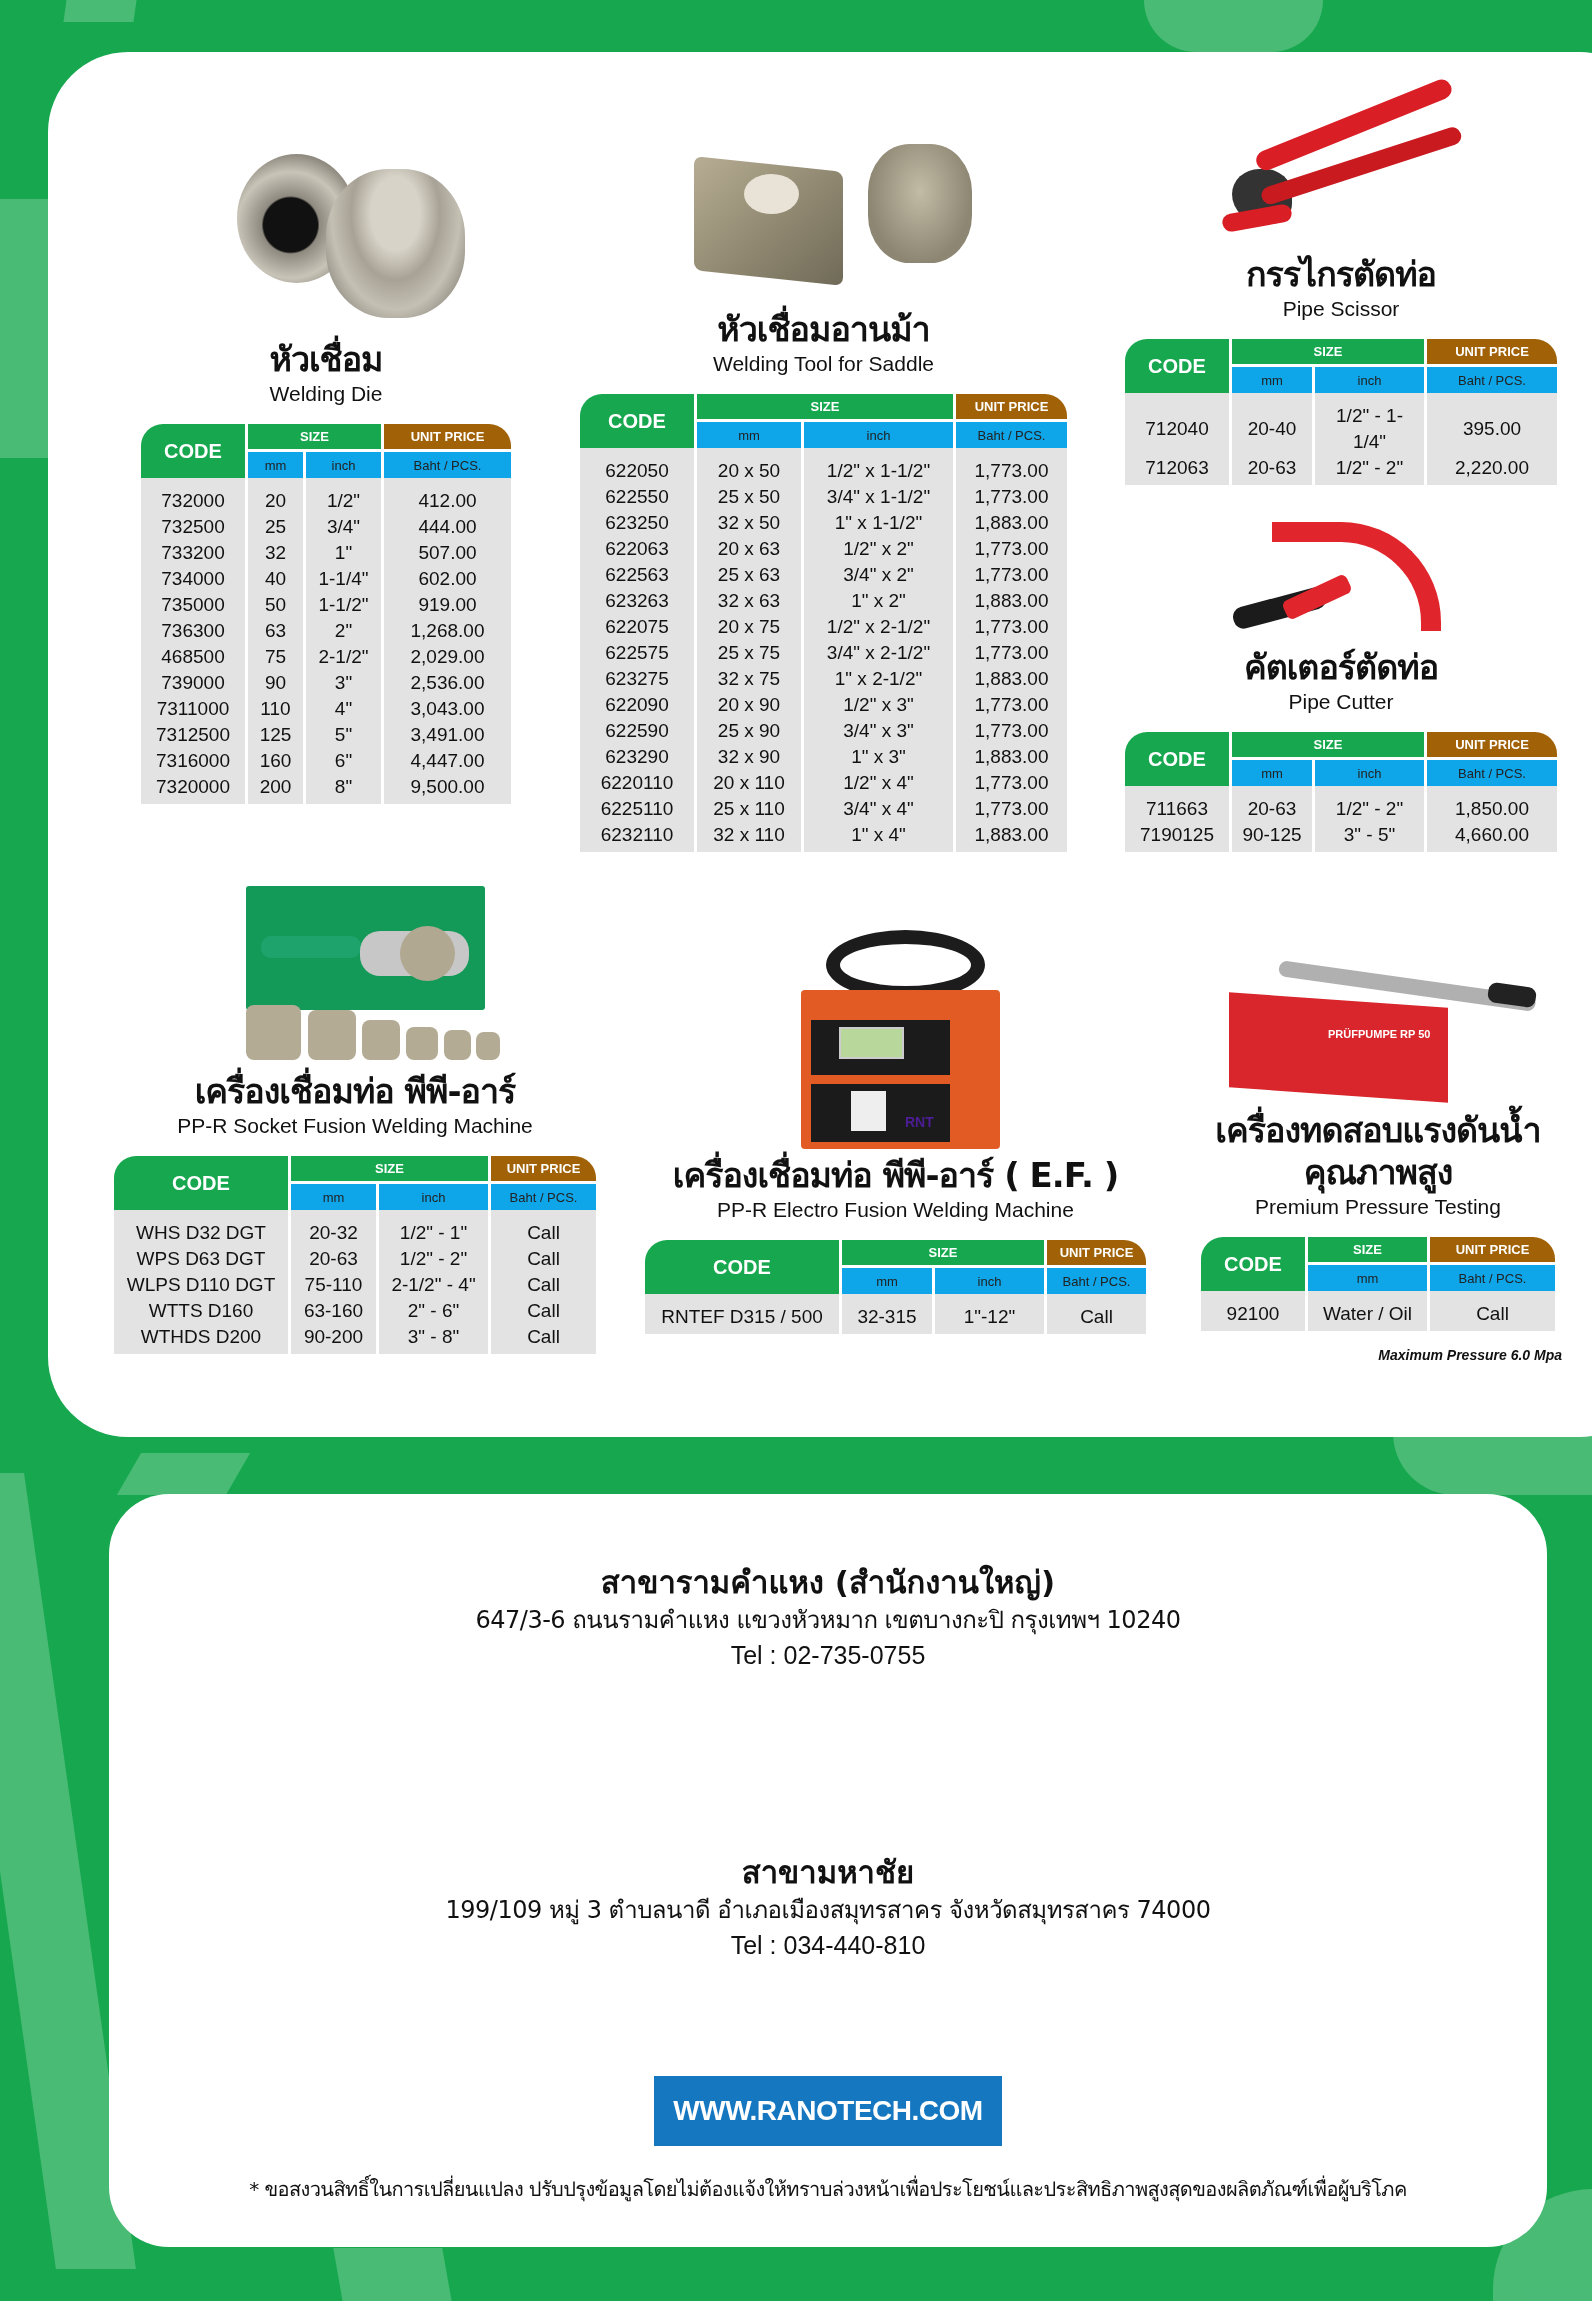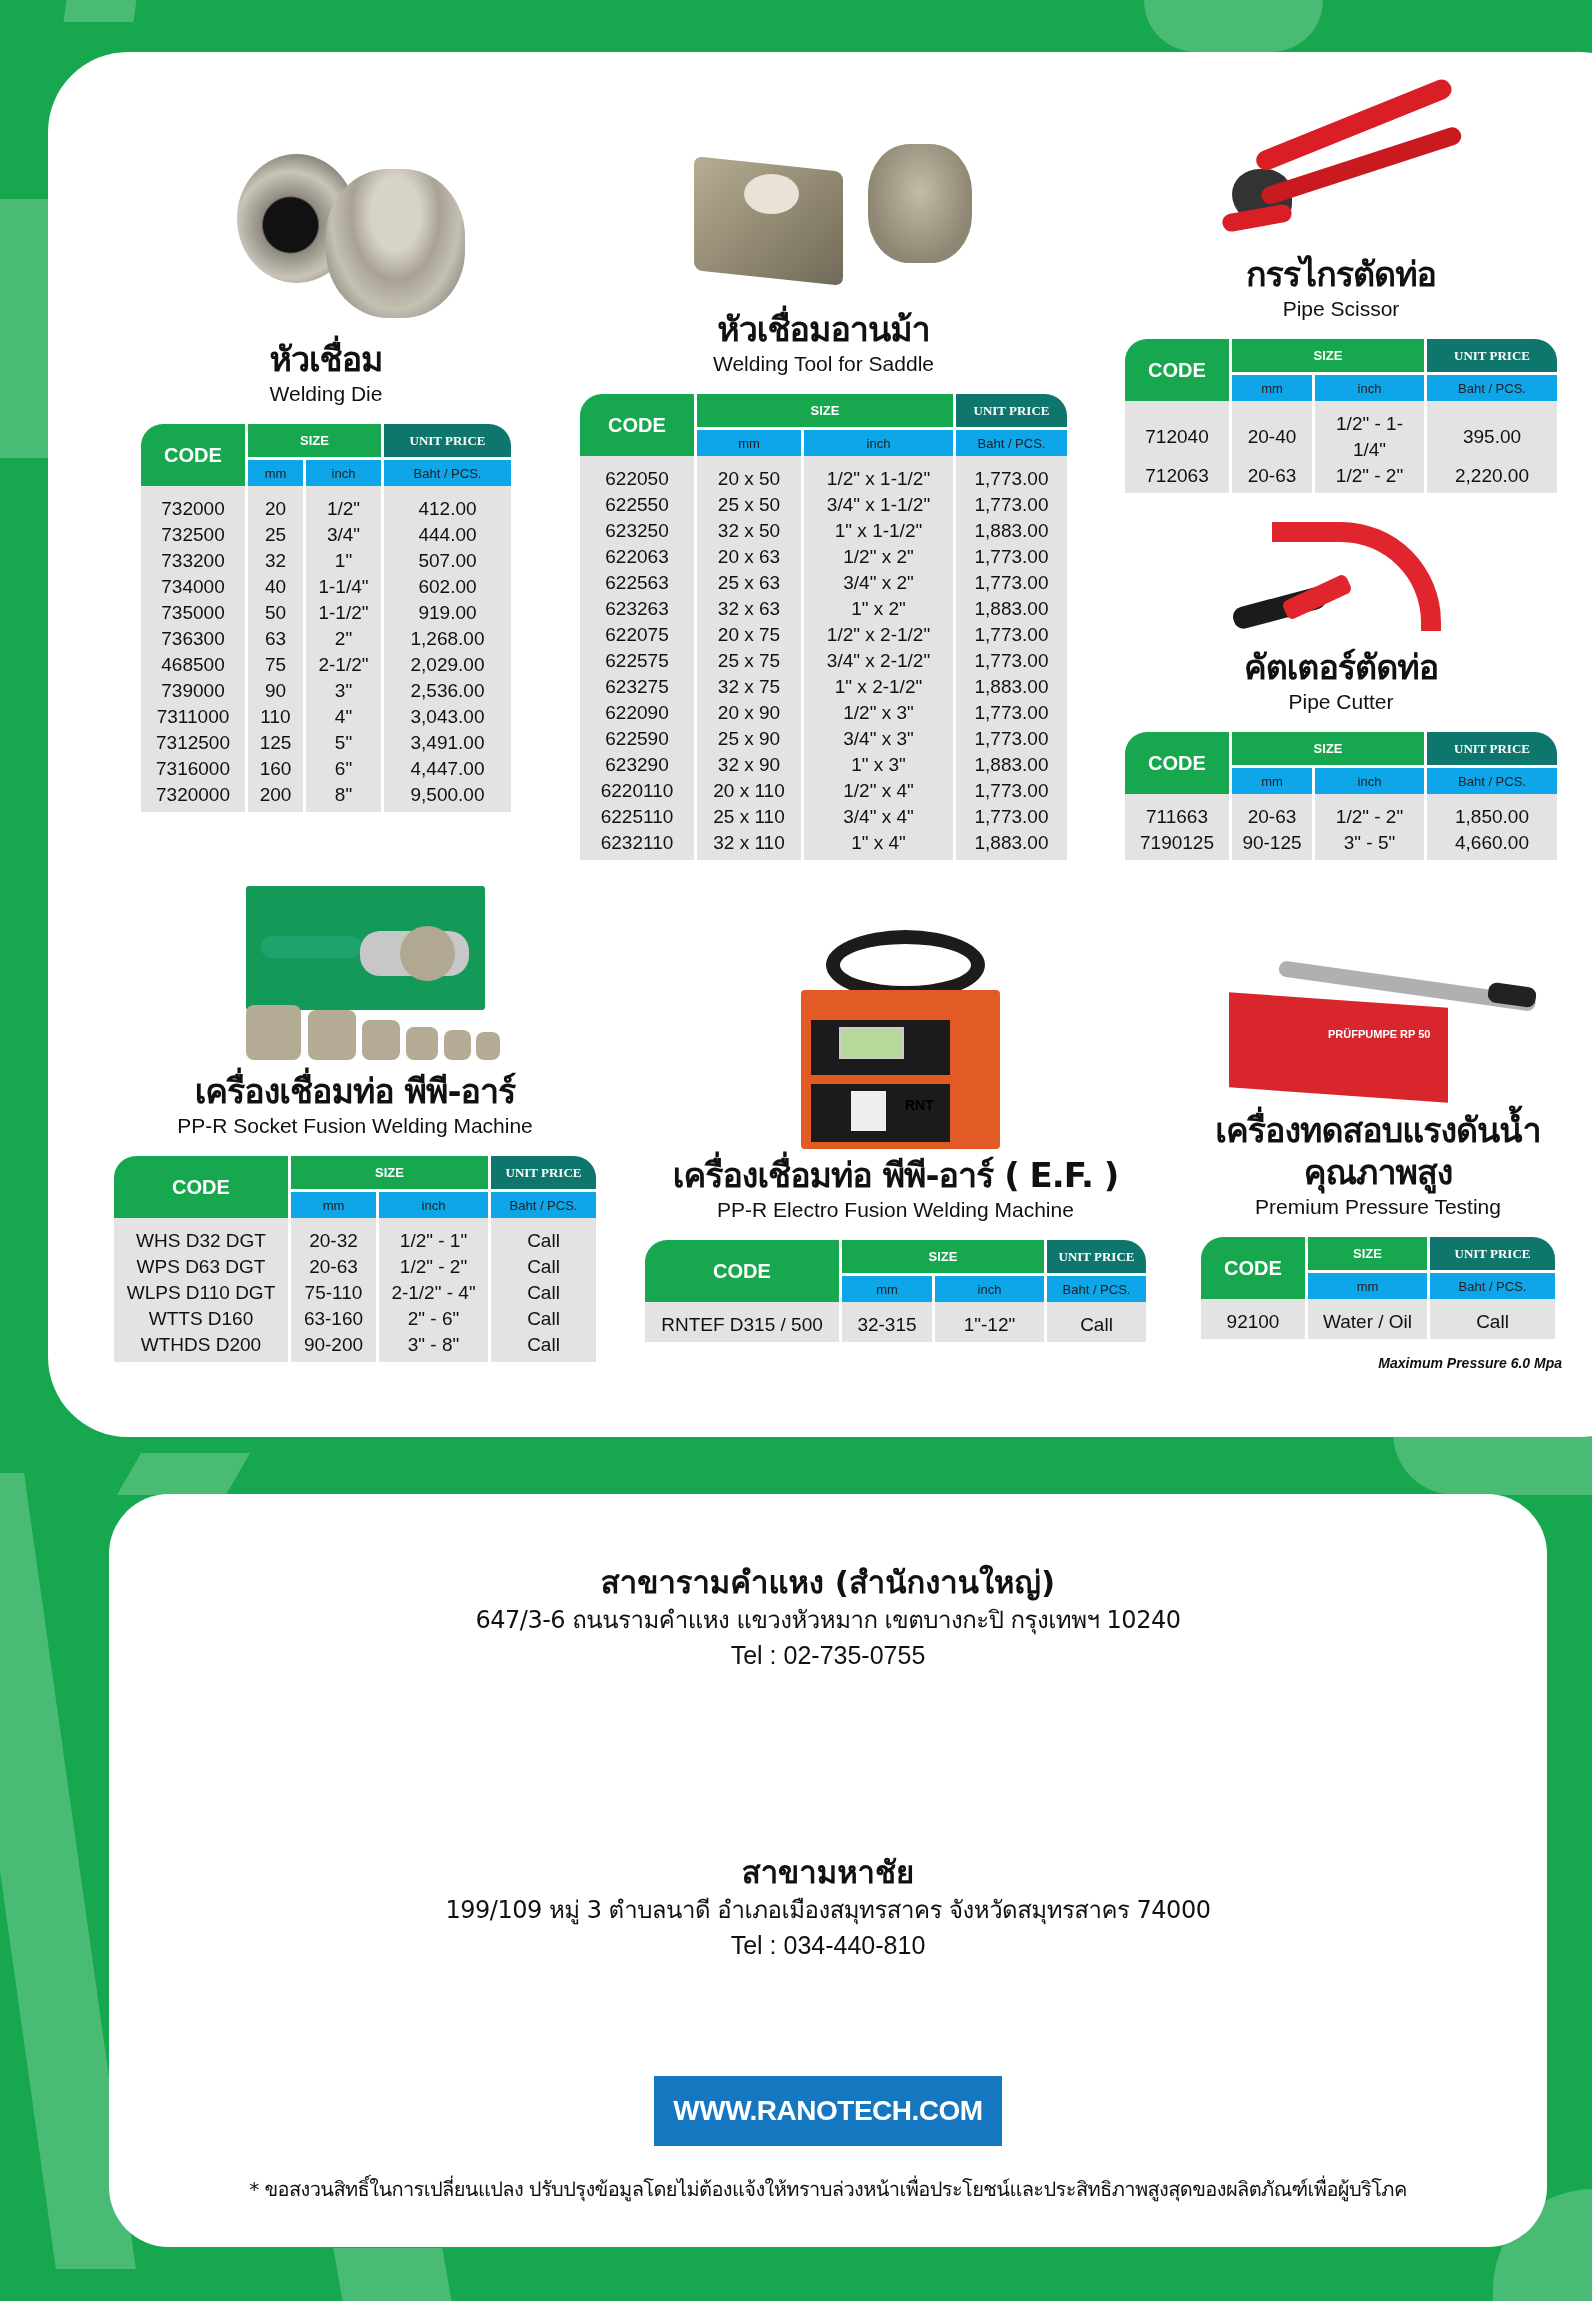--- a/index.html
+++ b/index.html
@@ -25,21 +25,21 @@
   .product { position: absolute; text-align: center; }
   .p-title-th { font-family: "DejaVu Sans", sans-serif; font-weight: bold; font-size: 34px; line-height: 42px; letter-spacing: -1px; }
   .p-title-en { font-size: 21px; line-height: 28px; margin-bottom: 14px; }
   table.spec {
     border-collapse: separate; border-spacing: 3px 0; margin: 16px auto;
     font-size: 19px;
   }
   table.spec th { color: #fff; font-weight: bold; }
   .h-code { background: #17a84f; font-size: 20px; border-top-left-radius: 22px; vertical-align: middle; }
   .h-size { background: #17a84f; font-size: 13px; height: 28px; border-bottom: 3px solid #fff; }
-  .h-price { background: #0f766e; font-size: 13px; height: 36px; border-top-right-radius: 22px; border-bottom: 3px solid #fff; font-family: Liberation Serif, serif; }
+  .h-price { background: #a16207; font-size: 13px; height: 28px; border-top-right-radius: 22px; border-bottom: 3px solid #fff; }
   .h-sub { background: #0ea5e9; color: #222 !important; font-weight: normal !important; font-size: 13px; height: 26px; }
   table.spec td { background: #e3e3e3; text-align: center; line-height: 26px; padding: 0 8px; }
   table.spec tr.first td { padding-top: 10px; }
   table.spec tr.last td { padding-bottom: 4px; }
   .note { font-style: italic; font-weight: bold; font-size: 14px; text-align: right; margin-top: 10px; }
   
   .img { position: relative; margin: 0 auto; }
   .contact { position: absolute; left: 0; width: 100%; text-align: center; }
   .branch-name { font-family: "DejaVu Sans", sans-serif; font-weight: bold; font-size: 31px; line-height: 40px; }
   .branch-addr { font-size: 24px; line-height: 36px; font-family: "DejaVu Sans", sans-serif; letter-spacing: -0.5px; }
@@ -420,21 +420,21 @@
 </div>
 
 <div class="product" style="left:642px;top:920px;width:507px;">
   <div class="img" style="width:229px;height:234px;">
     <div style="position:absolute;left:45px;top:10px;width:159px;height:70px;border-radius:50%;border:14px solid #1c1c1c;"></div>
     <div style="position:absolute;left:20px;top:70px;width:199px;height:159px;background:#e35b24;border-radius:4px;"></div>
     <div style="position:absolute;left:30px;top:100px;width:139px;height:55px;background:#1b1b1b;"></div>
     <div style="position:absolute;left:58px;top:107px;width:65px;height:32px;background:#b8d89b;border:2px solid #ccc;"></div>
     <div style="position:absolute;left:30px;top:164px;width:139px;height:58px;background:#1b1b1b;"></div>
     <div style="position:absolute;left:70px;top:171px;width:35px;height:40px;background:#eee;"></div>
-    <div style="position:absolute;left:124px;top:177px;color:#000000;font-size:14px;font-weight:bold;">RNT</div>
+    <div style="position:absolute;left:124px;top:194px;color:#4c1d95;font-size:14px;font-weight:bold;">RNT</div>
   </div>
   <div class="p-title-th">เครื่องเชื่อมท่อ พีพี-อาร์ ( E.F. )</div>
   <div class="p-title-en">PP-R Electro Fusion Welding Machine</div>
   <table class="spec" style="width:507px;">
     <thead>
       <tr>
           <th class="h-code" rowspan="2" style="width:194px;">CODE</th>
           <th class="h-size" colspan="2">SIZE</th>
           <th class="h-price">UNIT PRICE</th>
         </tr>

